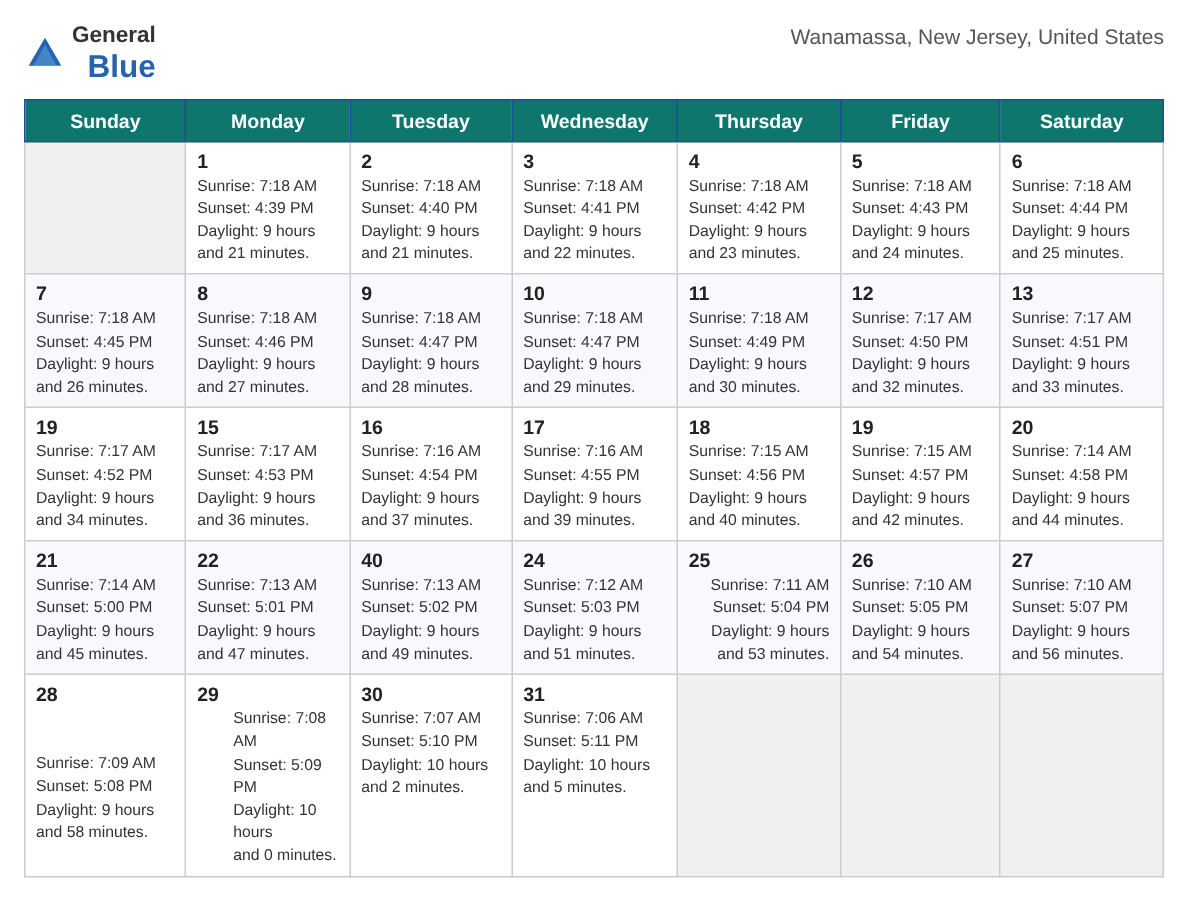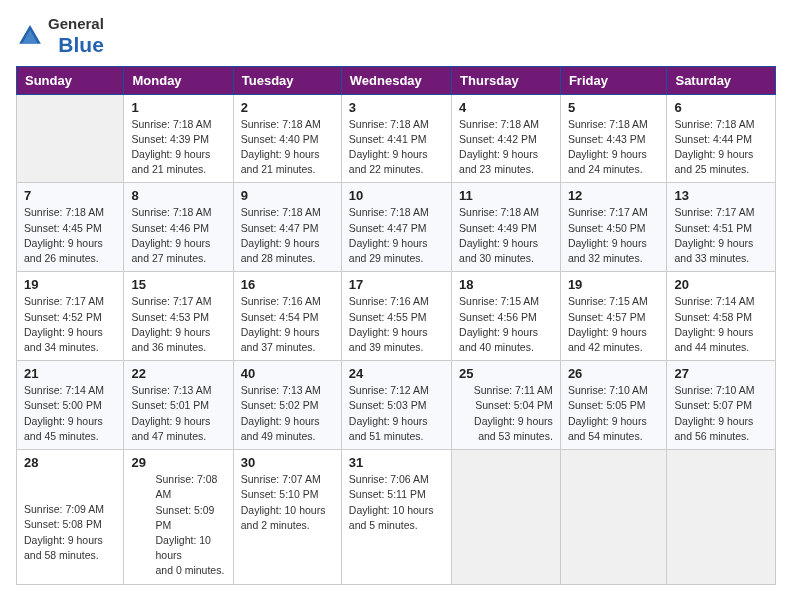--- a/index.html
+++ b/index.html
@@ -52,23 +52,23 @@
     .location {
       font-size: 14px;
       color: #555;
     }
     .calendar-table {
       width: 100%;
       border-collapse: collapse;
       border: 1px solid #ccc;
     }
     .calendar-table th {
-      background-color: #701a75;
+      background-color: #0f766e;
       color: #fff;
-      text-align: left;
+      text-align: center;
       padding: 6px 8px;
       font-size: 13px;
       border: 1px solid #1a4d9a;
     }
     .calendar-table td {
       border: 1px solid #ccc;
       vertical-align: top;
       padding: 5px 7px;
       width: 113px;
       min-height: 80px;
@@ -100,20 +100,21 @@
     <svg class="logo-icon" viewBox="0 0 36 36">
       <polygon points="18,4 32,28 4,28" fill="#2563b0"></polygon>
       <polygon points="18,10 28,28 8,28" fill="#5b9bd5" opacity="0.6"></polygon>
     </svg>
     <div class="logo-text">
       <span class="logo-general">General</span>
       <span class="logo-blue">Blue</span>
     </div>
   </div>
   <div class="title-block">
+    <div class="location">Wanamassa, New Jersey, United States</div>
   </div>
 </div>
 
 <table class="calendar-table">
   <thead>
     <tr id="weekday-header">
         <th>Sunday</th>
         <th>Monday</th>
         <th>Tuesday</th>
         <th>Wednesday</th>

